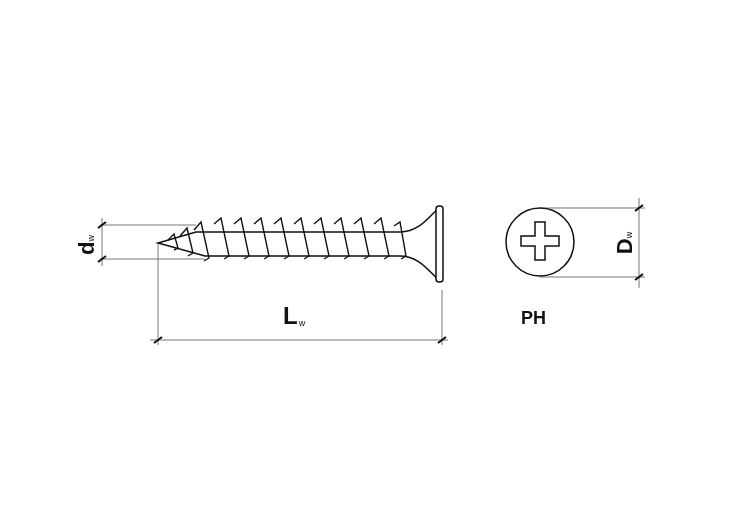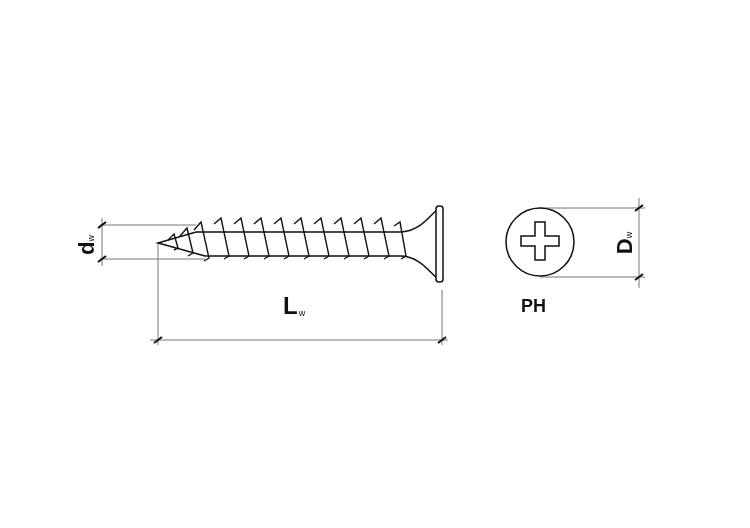--- a/index.html
+++ b/index.html
@@ -1,22 +1,22 @@
 <!DOCTYPE html>
 <html><head>
 <meta charset="utf-8">
 <style>
   html, body { margin:0; padding:0; background:#ffffff; }
   .canvas { position:relative; width:750px; height:528px; overflow:hidden; background:#fff; }
   svg { position:absolute; left:0; top:0; }
   .lbl { position:absolute; font-family:"Liberation Sans", sans-serif; font-weight:bold; color:#111; }
   .sub { font-weight:normal; font-size:9px; }
-  .lw { left:283px; top:292px; font-size:24px; }
+  .lw { left:283px; top:302px; font-size:24px; }
   .lw .sub { position:relative; top:2px; left:1px; }
-  .ph { left:521px; top:296px; font-size:18px; }
+  .ph { left:521px; top:308px; font-size:18px; }
   .dw { left:72px; top:232px; font-size:22px; transform:rotate(-90deg); transform-origin:center; width:30px; text-align:center; }
   .Dw { left:610px; top:230px; font-size:22px; transform:rotate(-90deg); transform-origin:center; width:30px; text-align:center; }
 </style>
 </head>
 <body>
 
 <div class="canvas">
   <svg width="750" height="528" viewBox="0 0 750 528">
 
     <g stroke="#777" stroke-width="1" fill="none">

